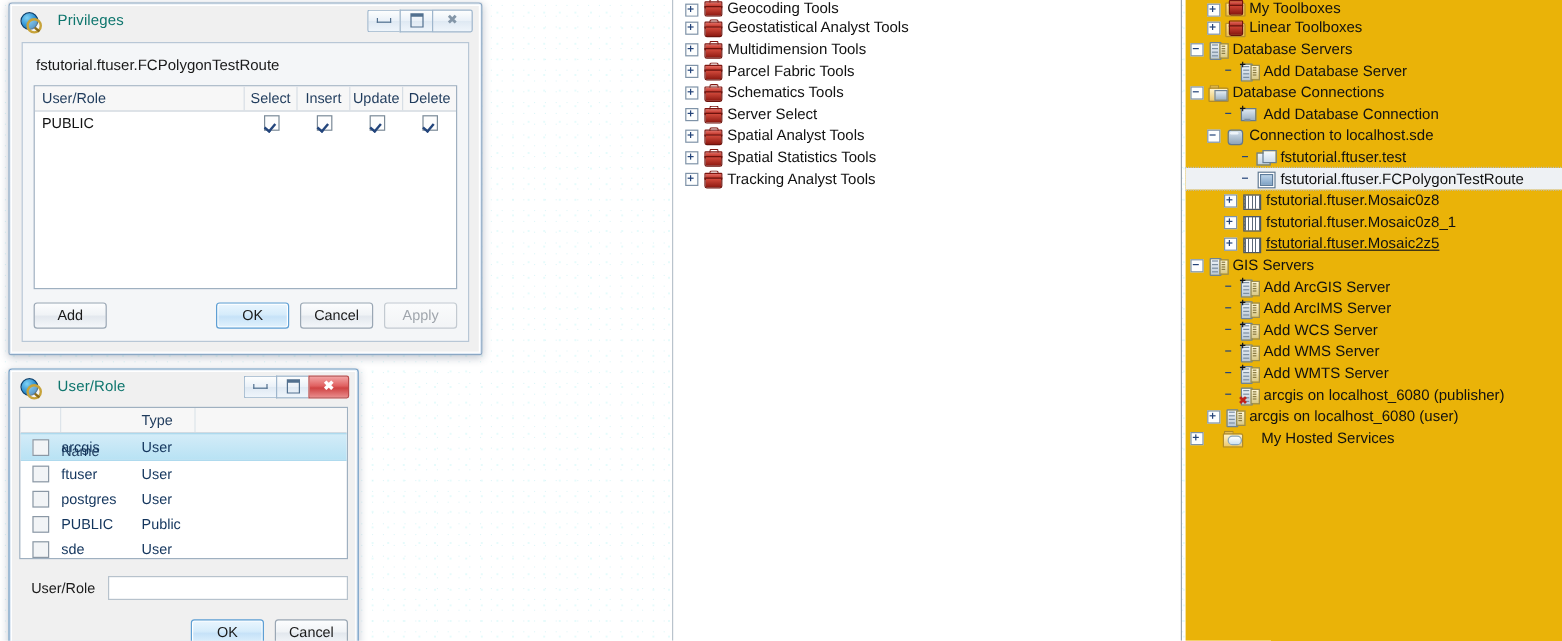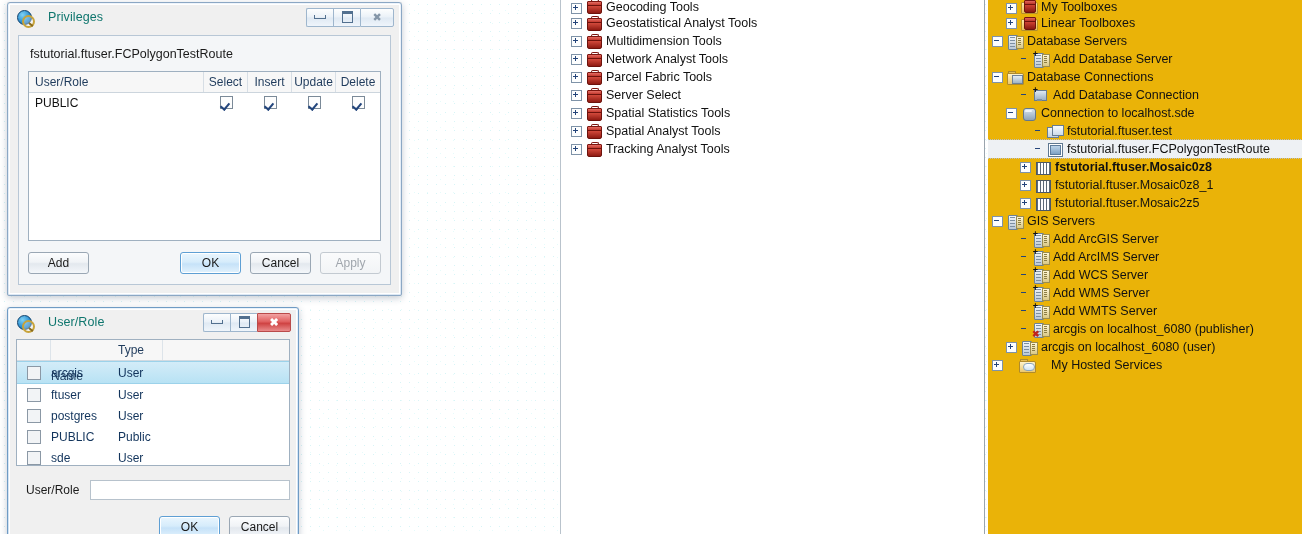--- a/index.html
+++ b/index.html
@@ -342,57 +342,57 @@
         </span>
         <span class="lbl">Multidimension Tools</span>
       </div>
       <div class="node" style="padding-left: 10px;">
         <span class="exp plus"></span>
         <span class="ic toolbox">
           <span class="hdl"></span>
           <span class="lid"></span>
           <span class="base"></span>
         </span>
-        <span class="lbl">Network Analyst Tools</span>
+        <span class="lbl">Parcel Fabric Tools</span>
       </div>
       <div class="node" style="padding-left: 10px;">
         <span class="exp plus"></span>
         <span class="ic toolbox">
           <span class="hdl"></span>
           <span class="lid"></span>
           <span class="base"></span>
         </span>
-        <span class="lbl">Parcel Fabric Tools</span>
+        <span class="lbl">Schematics Tools</span>
       </div>
       <div class="node" style="padding-left: 10px;">
         <span class="exp plus"></span>
         <span class="ic toolbox">
           <span class="hdl"></span>
           <span class="lid"></span>
           <span class="base"></span>
         </span>
         <span class="lbl">Server Select</span>
       </div>
       <div class="node" style="padding-left: 10px;">
         <span class="exp plus"></span>
         <span class="ic toolbox">
           <span class="hdl"></span>
           <span class="lid"></span>
           <span class="base"></span>
         </span>
+        <span class="lbl">Spatial Analyst Tools</span>
+      </div>
+      <div class="node" style="padding-left: 10px;">
+        <span class="exp plus"></span>
+        <span class="ic toolbox">
+          <span class="hdl"></span>
+          <span class="lid"></span>
+          <span class="base"></span>
+        </span>
         <span class="lbl">Spatial Statistics Tools</span>
-      </div>
-      <div class="node" style="padding-left: 10px;">
-        <span class="exp plus"></span>
-        <span class="ic toolbox">
-          <span class="hdl"></span>
-          <span class="lid"></span>
-          <span class="base"></span>
-        </span>
-        <span class="lbl">Spatial Analyst Tools</span>
       </div>
       <div class="node" style="padding-left: 10px;">
         <span class="exp plus"></span>
         <span class="ic toolbox">
           <span class="hdl"></span>
           <span class="lid"></span>
           <span class="base"></span>
         </span>
         <span class="lbl">Tracking Analyst Tools</span>
       </div>
@@ -470,35 +470,35 @@
         <span class="lbl">fstutorial.ftuser.test</span>
       </div>
       <div class="node sel" style="padding-left: 46px;">
         <span class="exp none"></span>
         <span class="ic fclass">
           <span class="frame"></span>
           <span class="glyph"></span>
         </span>
         <span class="lbl">fstutorial.ftuser.FCPolygonTestRoute</span>
       </div>
-      <div class="node" style="padding-left: 32px; font-weight: bold;">
+      <div class="node" style="padding-left: 32px;">
         <span class="exp plus"></span>
         <span class="ic mosaic">
           <span class="grid"></span>
         </span>
         <span class="lbl">fstutorial.ftuser.Mosaic0z8</span>
       </div>
       <div class="node" style="padding-left: 32px;">
         <span class="exp plus"></span>
         <span class="ic mosaic">
           <span class="grid"></span>
         </span>
         <span class="lbl">fstutorial.ftuser.Mosaic0z8_1</span>
       </div>
-      <div class="node" style="padding-left: 32px;">
+      <div class="node" style="padding-left: 32px; text-decoration: underline;">
         <span class="exp plus"></span>
         <span class="ic mosaic">
           <span class="grid"></span>
         </span>
         <span class="lbl">fstutorial.ftuser.Mosaic2z5</span>
       </div>
       <div class="node" style="padding-left: 4px;">
         <span class="exp"></span>
         <span class="ic server">
           <span class="box"></span>

